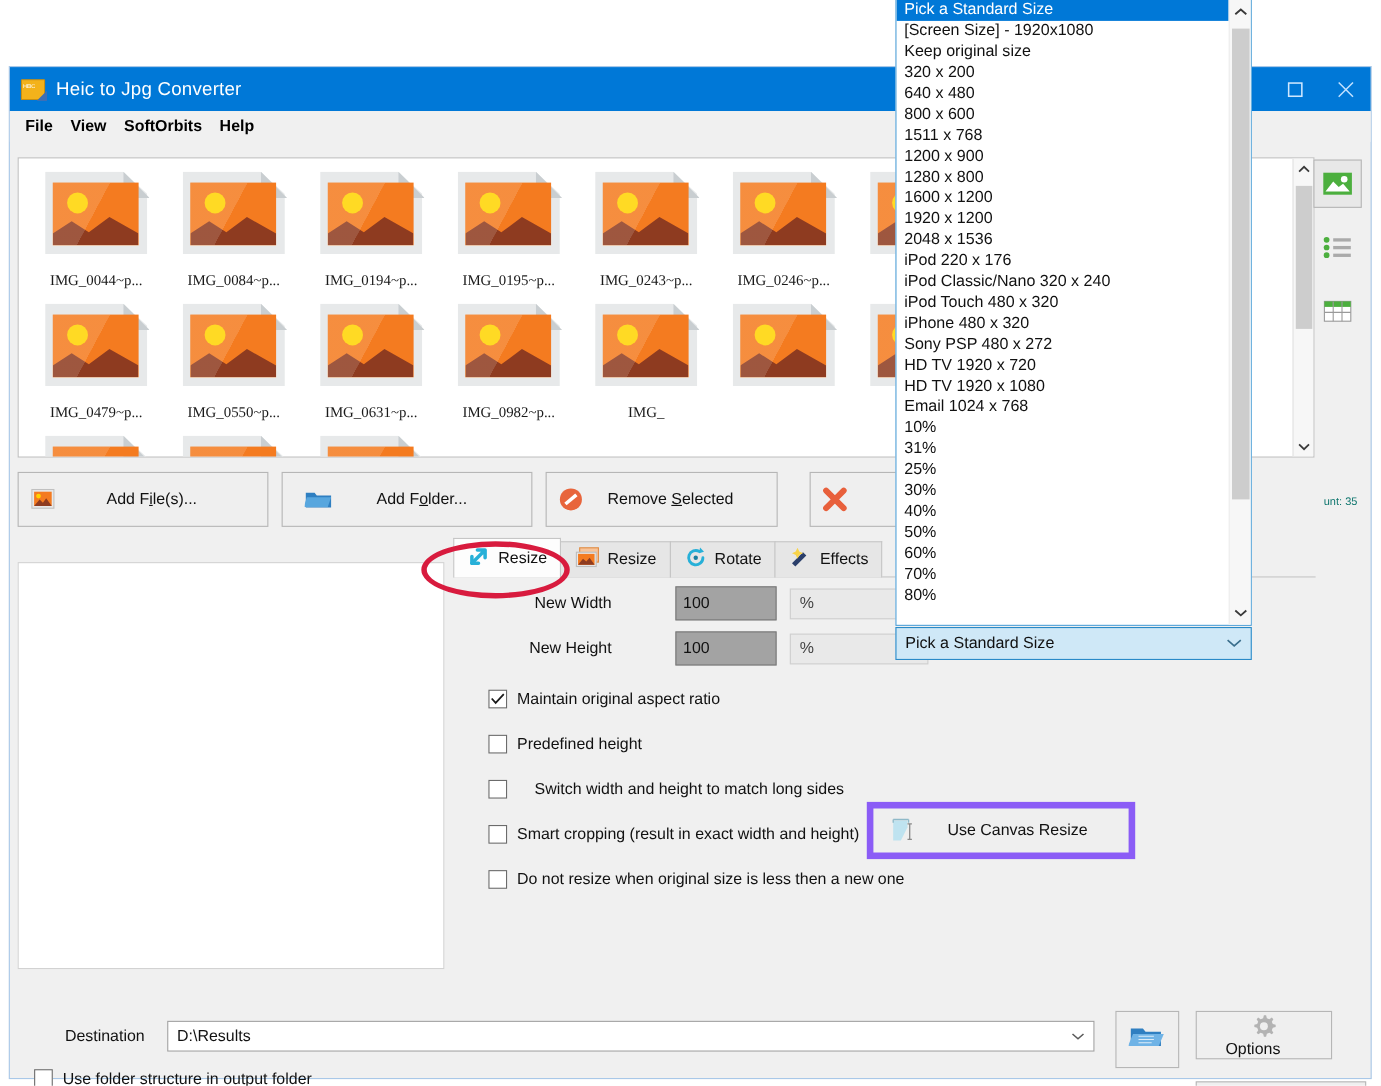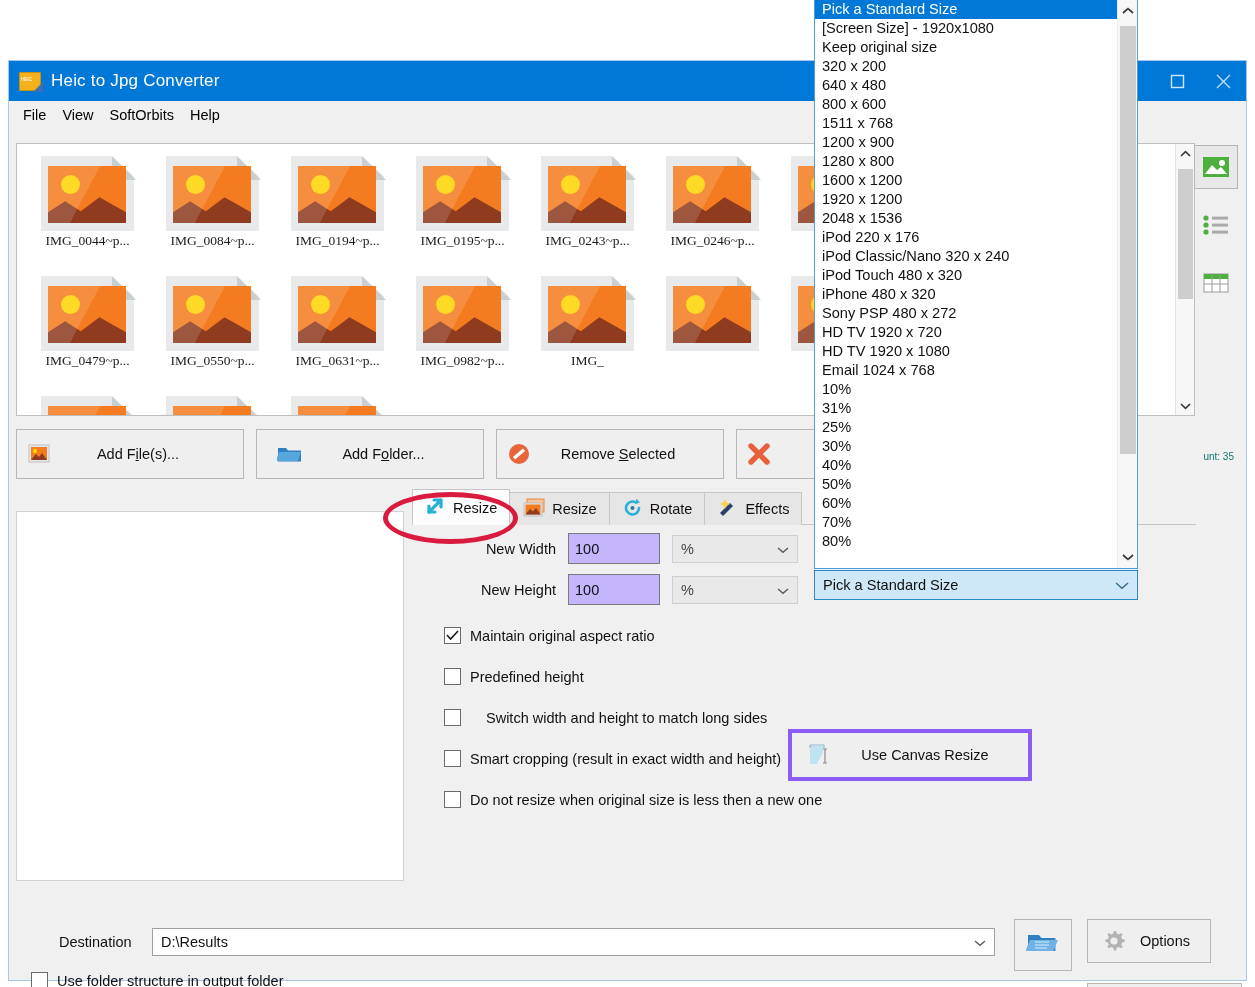--- a/index.html
+++ b/index.html
@@ -48,20 +48,21 @@
     width:46px; height:40px; display:flex; align-items:center; justify-content:center;
     color:#d9ecff;
   }
   .winbtn svg { display:block; }
 
   
   .menubar {
     position:absolute; left:0; top:40px; width:100%; height:28px;
     background:#f0f0f0; display:flex; align-items:center; padding-left:6px;
     box-sizing:border-box;
+    font-weight:bold;
   }
   .menuitem {
     font-size:14.5px; color:#000; padding:3px 8px; white-space:nowrap;
   }
 
   
   .thumbpanel {
     position:absolute; left:7px; top:82px; width:1179px; height:273px;
     background:#ffffff; border:1px solid #bfbfbf; box-sizing:border-box;
     overflow:hidden;
@@ -98,21 +99,21 @@
   .pg-mtn {
     position:absolute; left:0; bottom:0; width:100%; height:28px;
     background:#8e3b20;
     clip-path: polygon(0 62%, 22% 22%, 42% 58%, 66% 8%, 100% 62%, 100% 100%, 0 100%);
   }
   .pg-gloss {
     position:absolute; left:0; top:0; width:100%; height:100%;
     background:linear-gradient(118deg, rgba(255,255,255,.14) 0%, rgba(255,255,255,.14) 48%, rgba(255,255,255,0) 48.2%);
   }
   .thumb-label {
-    font-size:13.5px; color:#1a1a1a; margin-top:0; white-space:nowrap;
+    font-size:13.5px; color:#1a1a1a; margin-top:14px; white-space:nowrap;
     font-family:"Liberation Serif", serif;
   }
 
   
   .tp-scroll {
     position:absolute; right:0; top:0; width:19px; height:100%;
     background:#f7f7f7; border-left:1px solid #e2e2e2; box-sizing:border-box;
   }
   .tp-arrow {
     position:absolute; left:0; width:19px; height:19px;
@@ -168,39 +169,39 @@
   .tab.active { background:#fdfdfd; height:36px; border-color:#c6c6c6; z-index:3; }
   .tabs-underline {
     position:absolute; left:396px; top:35px; width:784px; height:1px; background:#c6c6c6;
   }
 
   
   .form { position:absolute; left:400px; top:44px; width:780px; }
   .frow { display:flex; align-items:center; margin-bottom:10px; }
   .flabel { width:140px; text-align:right; font-size:14.5px; color:#111; padding-right:12px; }
   .finput {
-    width:92px; height:31px; background:#c4b5fd; border:1px solid #7a7a7a;
+    width:92px; height:31px; background:#a3a3a3; border:1px solid #7a7a7a;
     box-sizing:border-box; font-size:14.5px; color:#111;
-    padding:0 6px; display:flex; align-items:center;
+    padding:0 6px; display:flex; align-items:center;margin-left:46px;
   }
   .fselect {
     width:126px; height:28px; margin-left:12px; background:#e9e9e9;
     border:1px solid #cfcfcf; box-sizing:border-box; font-size:14.5px; color:#444;
     padding:0 8px; display:flex; align-items:center; justify-content:space-between;
   }
   .cbrow { display:flex; align-items:center; margin-top:16px; }
   .cbox {
     width:17px; height:17px; background:#fff; border:1px solid #6b6b6b;
     box-sizing:border-box; margin-right:9px; flex:0 0 auto;
     display:flex; align-items:center; justify-content:center;
   }
   .cbtext { font-size:14.5px; color:#111; }
   .canvasbtn {
     position:absolute; left:372px; top:196px; width:244px; height:52px;
-    background:#efefef; border:4px solid #8b5cf6; box-sizing:border-box;
+    background:#efefef; border:6px solid #8b5cf6; box-sizing:border-box;
     display:flex; align-items:center;
   }
   .canvasbtn .ico { width:56px; display:flex; align-items:center; justify-content:center; }
   .canvasbtn .lbl { flex:1; text-align:center; font-size:14.5px; color:#111; padding-right:26px; }
 
   
   .destrow { position:absolute; left:0; top:855px; width:100%; height:66px;padding-left:44px; }
   .destlabel { position:absolute; left:50px; top:18px; font-size:14.5px; color:#111; }
   .destinput {
     position:absolute; left:143px; top:12px; width:843px; height:28px;
@@ -209,21 +210,21 @@
     padding:0 8px; font-size:14.5px; color:#111;
   }
   .browsebtn {
     position:absolute; left:1005px; top:3px; width:58px; height:52px;
     background:#efefef; border:1px solid #b6b6b6; box-sizing:border-box;
     display:flex; align-items:center; justify-content:center;
   }
   .optbtn {
     position:absolute; left:1078px; top:3px; width:124px; height:44px;
     background:#efefef; border:1px solid #b6b6b6; box-sizing:border-box;
-    display:flex; align-items:center;
+    display:flex; align-items:center;flex-direction:column;
   }
   .startbtn {
     position:absolute; left:1078px; top:67px; width:155px; height:48px;
     background:#efefef; border:1px solid #b6b6b6; box-sizing:border-box;
     display:flex; align-items:center;
   }
   .optbtn .ico,.startbtn .ico { width:54px; display:flex; align-items:center; justify-content:center; }
   .optbtn .lbl { flex:1; text-align:center; font-size:14.5px; color:#111; padding-right:20px; }
   .cbfolder { position:absolute; left:22px; top:56px; display:flex; align-items:center; }
 
@@ -613,21 +614,21 @@
       <div class="abtn" style="left:240px;width:228px;padding-left:11px;">
         <div class="ico">
           <svg width="26" height="20" viewBox="0 0 26 20">
             <path d="M1 4 h8 l2 2.4 h13 v11 h-23 z" fill="#2f7fc1"></path>
             <path d="M2 8 h22 l-3 9 h-22 z" fill="#57a6de"></path>
           </svg>
         </div>
         <div class="lbl"><span>Add F</span><u>o</u><span>lder...</span></div>
       </div>
 
-      <div class="abtn" style="left:480px;width:228px;">
+      <div class="abtn" style="left:480px;width:211px;">
         <div class="ico">
           <svg width="24" height="24" viewBox="0 0 24 24">
             <circle cx="12" cy="12" r="10" fill="#e8653c"></circle>
             <rect x="5.5" y="10.4" width="13" height="3.2" fill="#ffffff" transform="rotate(-40 12 12)"></rect>
           </svg>
         </div>
         <div class="lbl"><span>Remove </span><u>S</u><span>elected</span></div>
       </div>
 
       <div class="abtn" style="left:720px;width:228px;">

